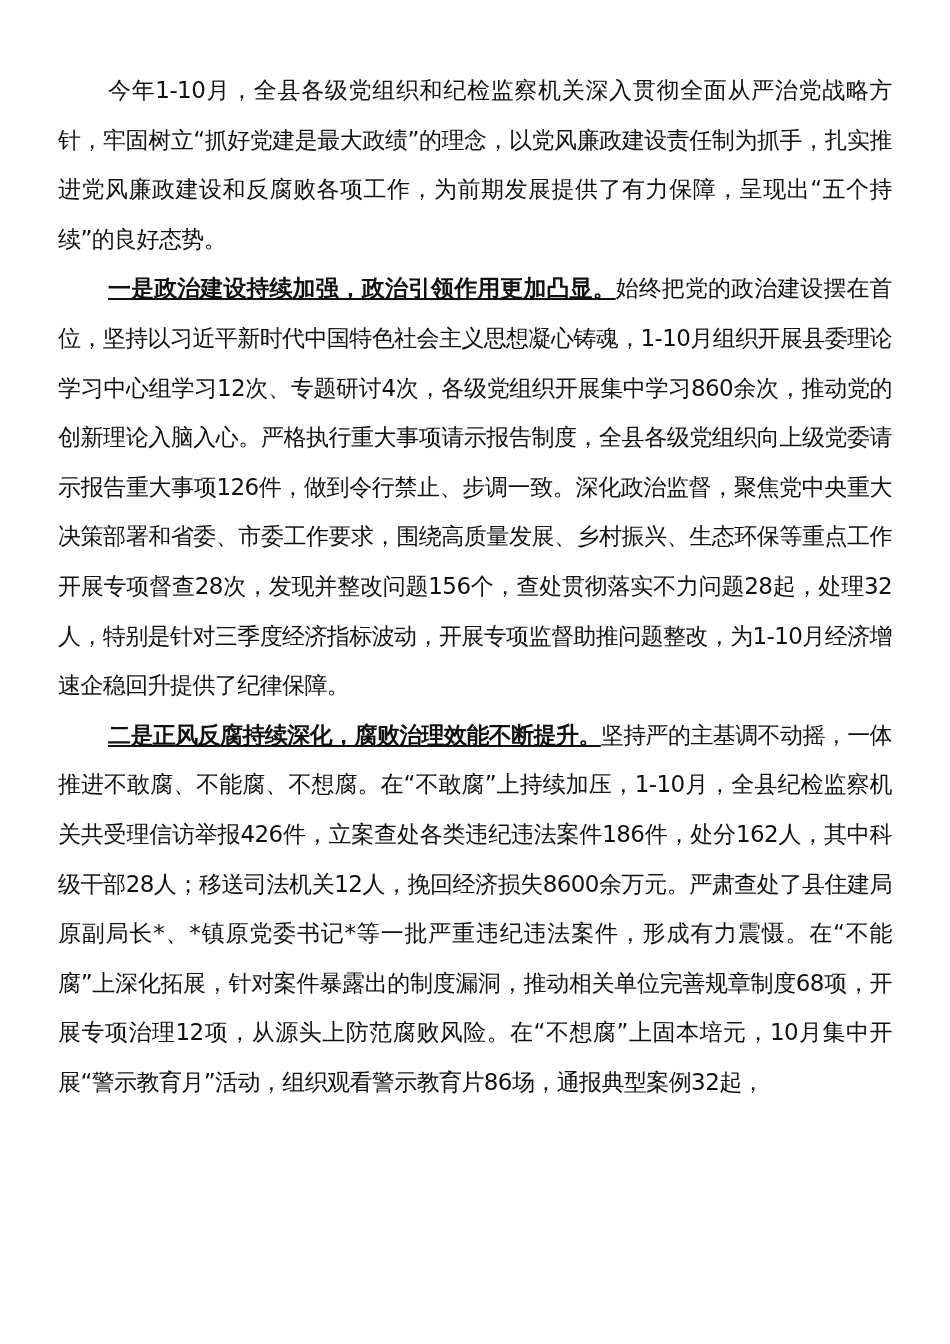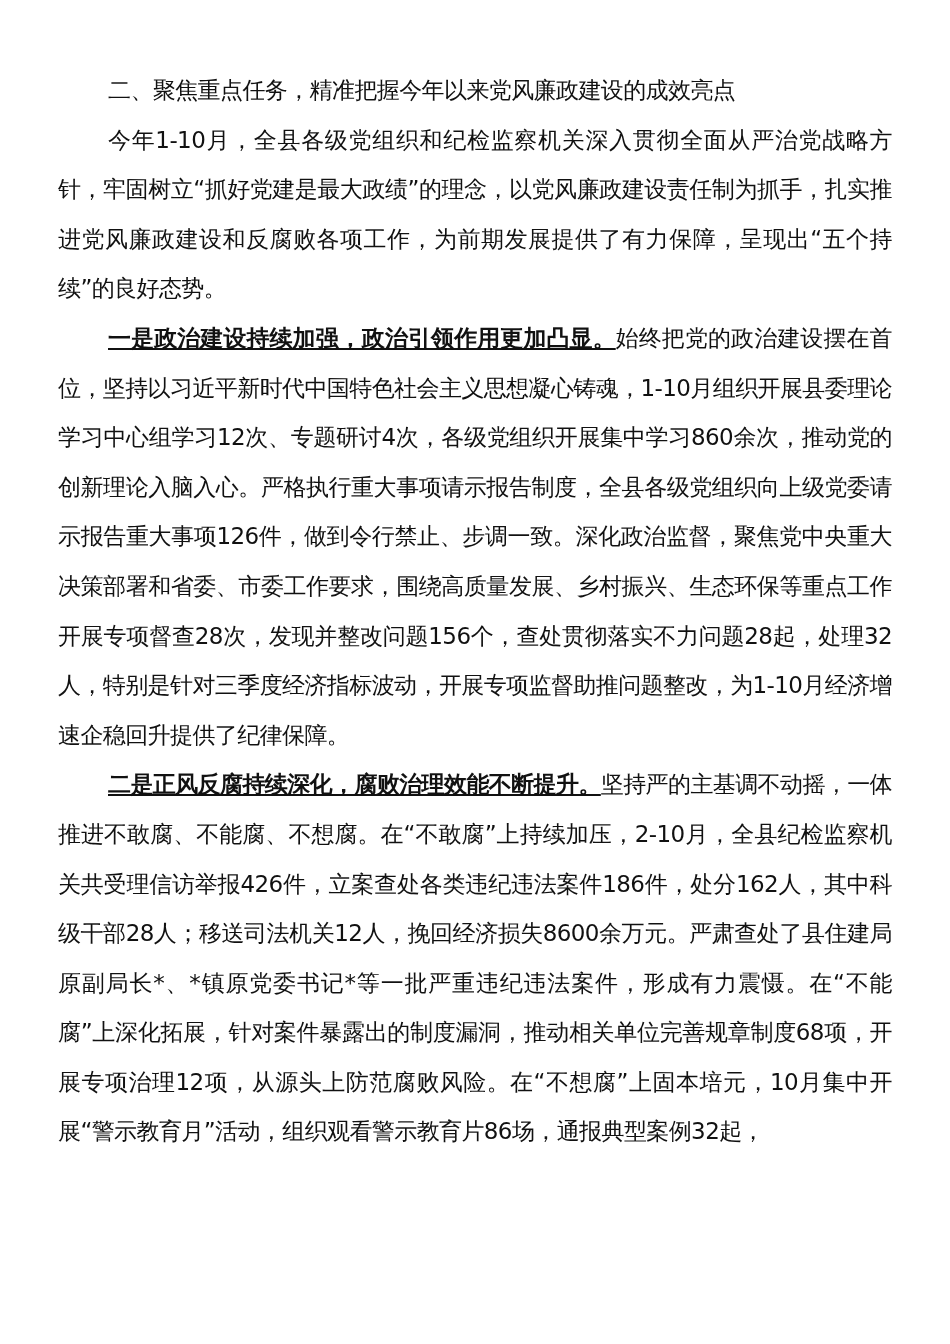--- a/index.html
+++ b/index.html
@@ -11,17 +11,16 @@
       letter-spacing: -0.6px;
     }
     .para { margin: 0; text-indent: 50px; text-align: justify; text-align-last: left; word-break: break-all; }
     .heading { margin: 0; text-indent: 50px; }
     .lead { font-weight: bold; text-decoration: underline; }
   </style>
 </head>
 <body>
 
 <div class="page">
-  <p class="heading">二、聚焦重点任务，精准把握今年以来党风廉政建设的成效亮点</p>
   <p class="para"><span class="lead"></span><span>今年1-10月，全县各级党组织和纪检监察机关深入贯彻全面从严治党战略方针，牢固树立“抓好党建是最大政绩”的理念，以党风廉政建设责任制为抓手，扎实推进党风廉政建设和反腐败各项工作，为前期发展提供了有力保障，呈现出“五个持续”的良好态势。</span></p>
   <p class="para"><span class="lead">一是政治建设持续加强，政治引领作用更加凸显。</span><span>始终把党的政治建设摆在首位，坚持以习近平新时代中国特色社会主义思想凝心铸魂，1-10月组织开展县委理论学习中心组学习12次、专题研讨4次，各级党组织开展集中学习860余次，推动党的创新理论入脑入心。严格执行重大事项请示报告制度，全县各级党组织向上级党委请示报告重大事项126件，做到令行禁止、步调一致。深化政治监督，聚焦党中央重大决策部署和省委、市委工作要求，围绕高质量发展、乡村振兴、生态环保等重点工作开展专项督查28次，发现并整改问题156个，查处贯彻落实不力问题28起，处理32人，特别是针对三季度经济指标波动，开展专项监督助推问题整改，为1-10月经济增速企稳回升提供了纪律保障。</span></p>
-  <p class="para"><span class="lead">二是正风反腐持续深化，腐败治理效能不断提升。</span><span>坚持严的主基调不动摇，一体推进不敢腐、不能腐、不想腐。在“不敢腐”上持续加压，2-10月，全县纪检监察机关共受理信访举报426件，立案查处各类违纪违法案件186件，处分162人，其中科级干部28人；移送司法机关12人，挽回经济损失8600余万元。严肃查处了县住建局原副局长*、*镇原党委书记*等一批严重违纪违法案件，形成有力震慑。在“不能腐”上深化拓展，针对案件暴露出的制度漏洞，推动相关单位完善规章制度68项，开展专项治理12项，从源头上防范腐败风险。在“不想腐”上固本培元，10月集中开展“警示教育月”活动，组织观看警示教育片86场，通报典型案例32起，</span></p>
+  <p class="para"><span class="lead">二是正风反腐持续深化，腐败治理效能不断提升。</span><span>坚持严的主基调不动摇，一体推进不敢腐、不能腐、不想腐。在“不敢腐”上持续加压，1-10月，全县纪检监察机关共受理信访举报426件，立案查处各类违纪违法案件186件，处分162人，其中科级干部28人；移送司法机关12人，挽回经济损失8600余万元。严肃查处了县住建局原副局长*、*镇原党委书记*等一批严重违纪违法案件，形成有力震慑。在“不能腐”上深化拓展，针对案件暴露出的制度漏洞，推动相关单位完善规章制度68项，开展专项治理12项，从源头上防范腐败风险。在“不想腐”上固本培元，10月集中开展“警示教育月”活动，组织观看警示教育片86场，通报典型案例32起，</span></p>
 </div>
 
 </body></html>

